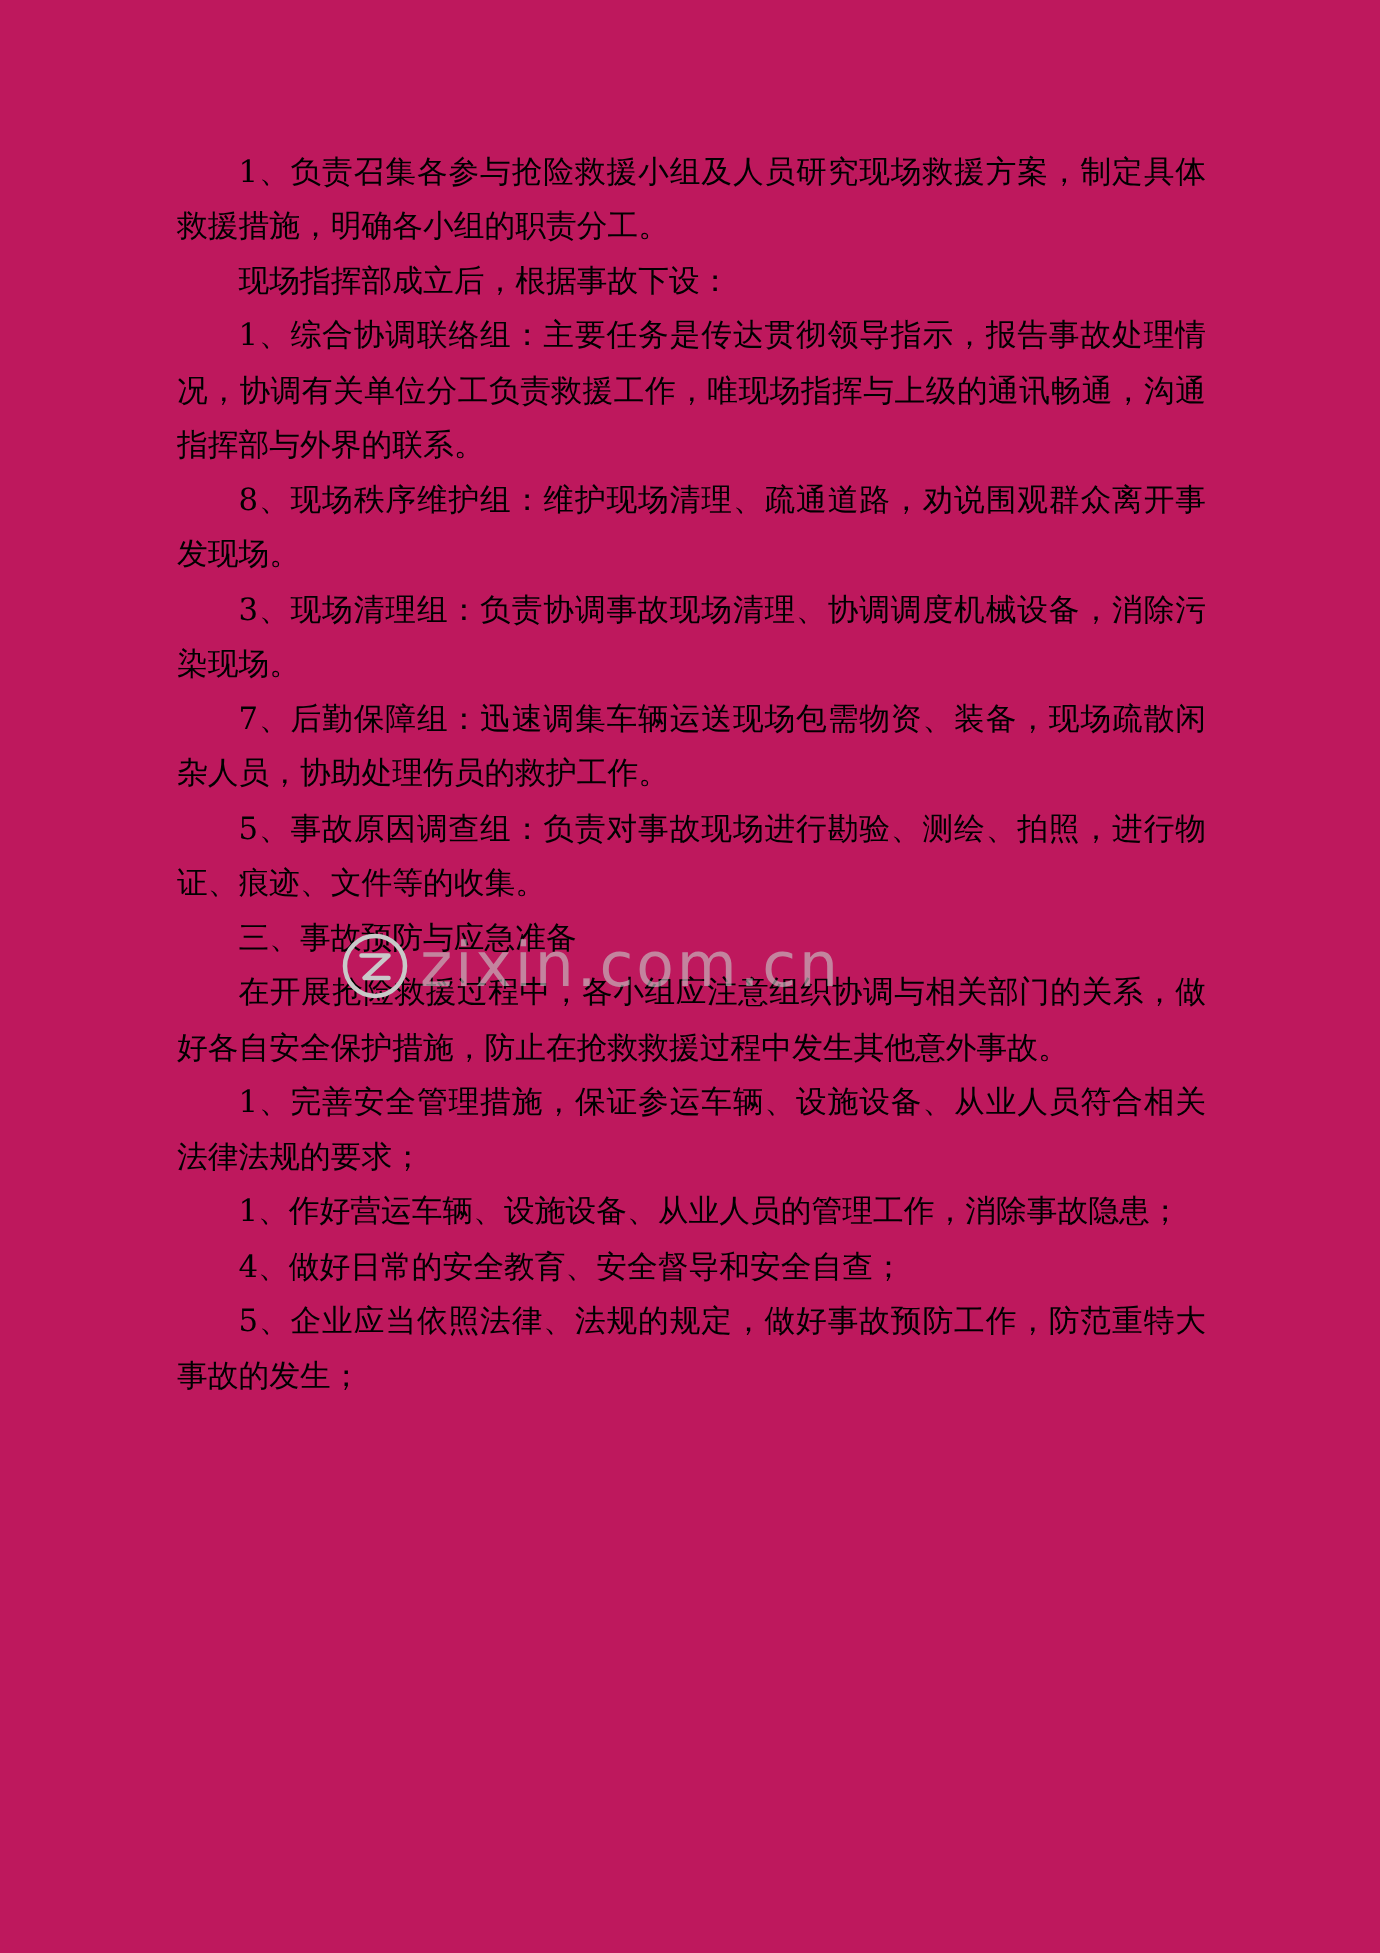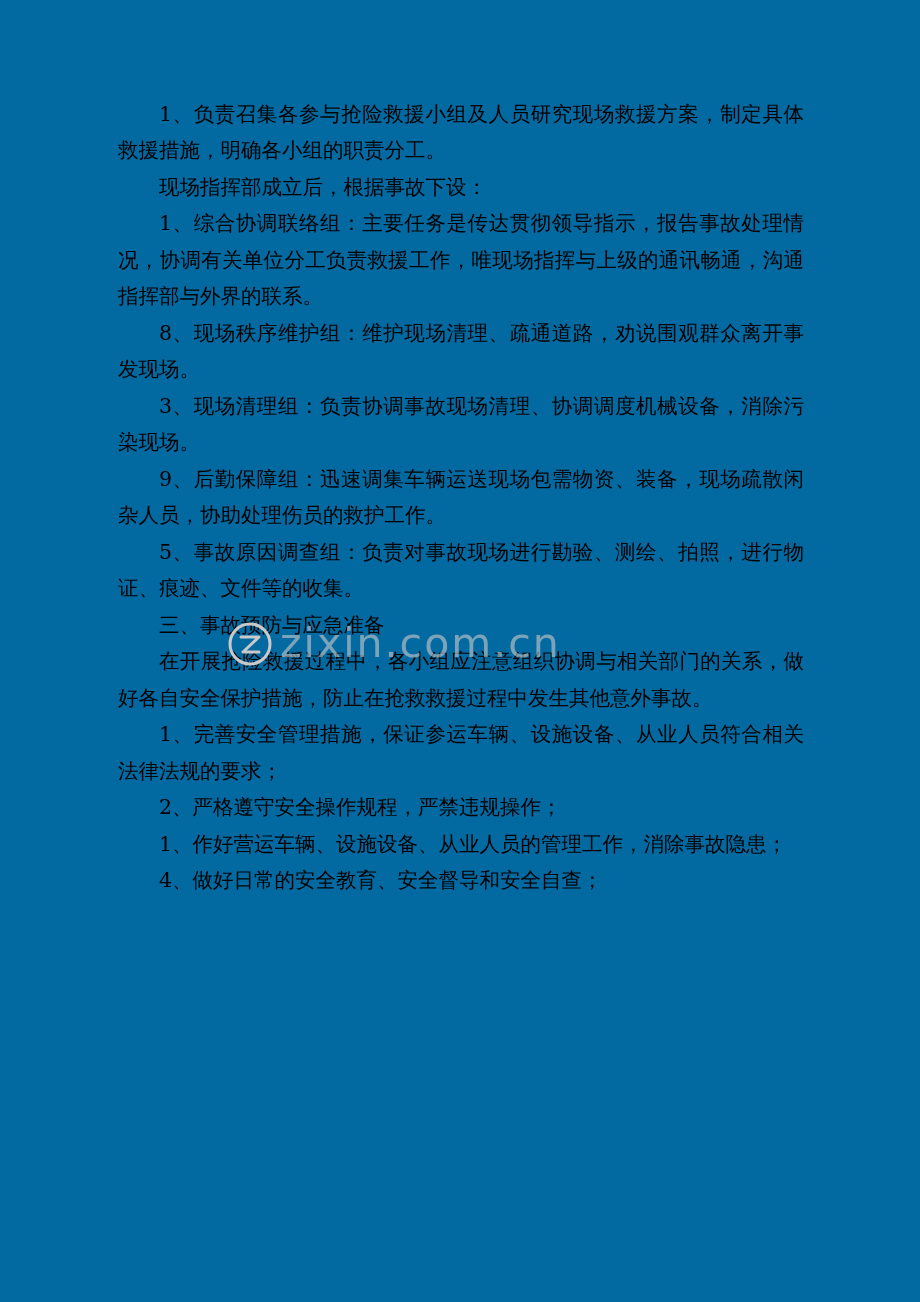--- a/index.html
+++ b/index.html
@@ -12,21 +12,21 @@
     height: 1302px;
     position: relative;
     overflow: hidden;
     font-family: "DejaVu Serif", "Liberation Serif", serif;
   }
   #page {
     position: absolute;
     top: 0; left: 0;
     width: 920px;
     height: 1302px;
-    background: #0369a1;
+    background: #be185d;
   }
   .doc-body {
     position: absolute;
     top: 96px;
     left: 118px;
     width: 686px;
     font-size: 20.5px;
     line-height: 1.78;
     color: #000000;
     text-align: justify;
@@ -71,28 +71,28 @@
 <body>
 
 <div id="page">
 
   <div class="doc-body">
     <p class="para">1、负责召集各参与抢险救援小组及人员研究现场救援方案，制定具体救援措施，明确各小组的职责分工。</p>
     <p class="para">现场指挥部成立后，根据事故下设：</p>
     <p class="para">1、综合协调联络组：主要任务是传达贯彻领导指示，报告事故处理情况，协调有关单位分工负责救援工作，唯现场指挥与上级的通讯畅通，沟通指挥部与外界的联系。</p>
     <p class="para">8、现场秩序维护组：维护现场清理、疏通道路，劝说围观群众离开事发现场。</p>
     <p class="para">3、现场清理组：负责协调事故现场清理、协调调度机械设备，消除污染现场。</p>
-    <p class="para">9、后勤保障组：迅速调集车辆运送现场包需物资、装备，现场疏散闲杂人员，协助处理伤员的救护工作。</p>
+    <p class="para">7、后勤保障组：迅速调集车辆运送现场包需物资、装备，现场疏散闲杂人员，协助处理伤员的救护工作。</p>
     <p class="para">5、事故原因调查组：负责对事故现场进行勘验、测绘、拍照，进行物证、痕迹、文件等的收集。</p>
     <p class="para">三、事故预防与应急准备</p>
     <p class="para">在开展抢险救援过程中，各小组应注意组织协调与相关部门的关系，做好各自安全保护措施，防止在抢救救援过程中发生其他意外事故。</p>
     <p class="para">1、完善安全管理措施，保证参运车辆、设施设备、从业人员符合相关法律法规的要求；</p>
-    <p class="para">2、严格遵守安全操作规程，严禁违规操作；</p>
     <p class="para">1、作好营运车辆、设施设备、从业人员的管理工作，消除事故隐患；</p>
     <p class="para">4、做好日常的安全教育、安全督导和安全自查；</p>
+    <p class="para">5、企业应当依照法律、法规的规定，做好事故预防工作，防范重特大事故的发生；</p>
   </div>
 
   <div class="watermark">
     <span class="wm-logo">
       <svg width="44" height="44" viewBox="0 0 44 44" aria-hidden="true">
         <circle cx="22" cy="22" r="20" fill="none" stroke="#c9c9c9" stroke-width="3"></circle>
         <path d="M13 15 H31 L15 30 H31" fill="none" stroke="#c9c9c9" stroke-width="3" stroke-linejoin="round" stroke-linecap="round"></path>
       </svg>
     </span><span class="wm-text">zixin.com.cn</span>
   </div>

